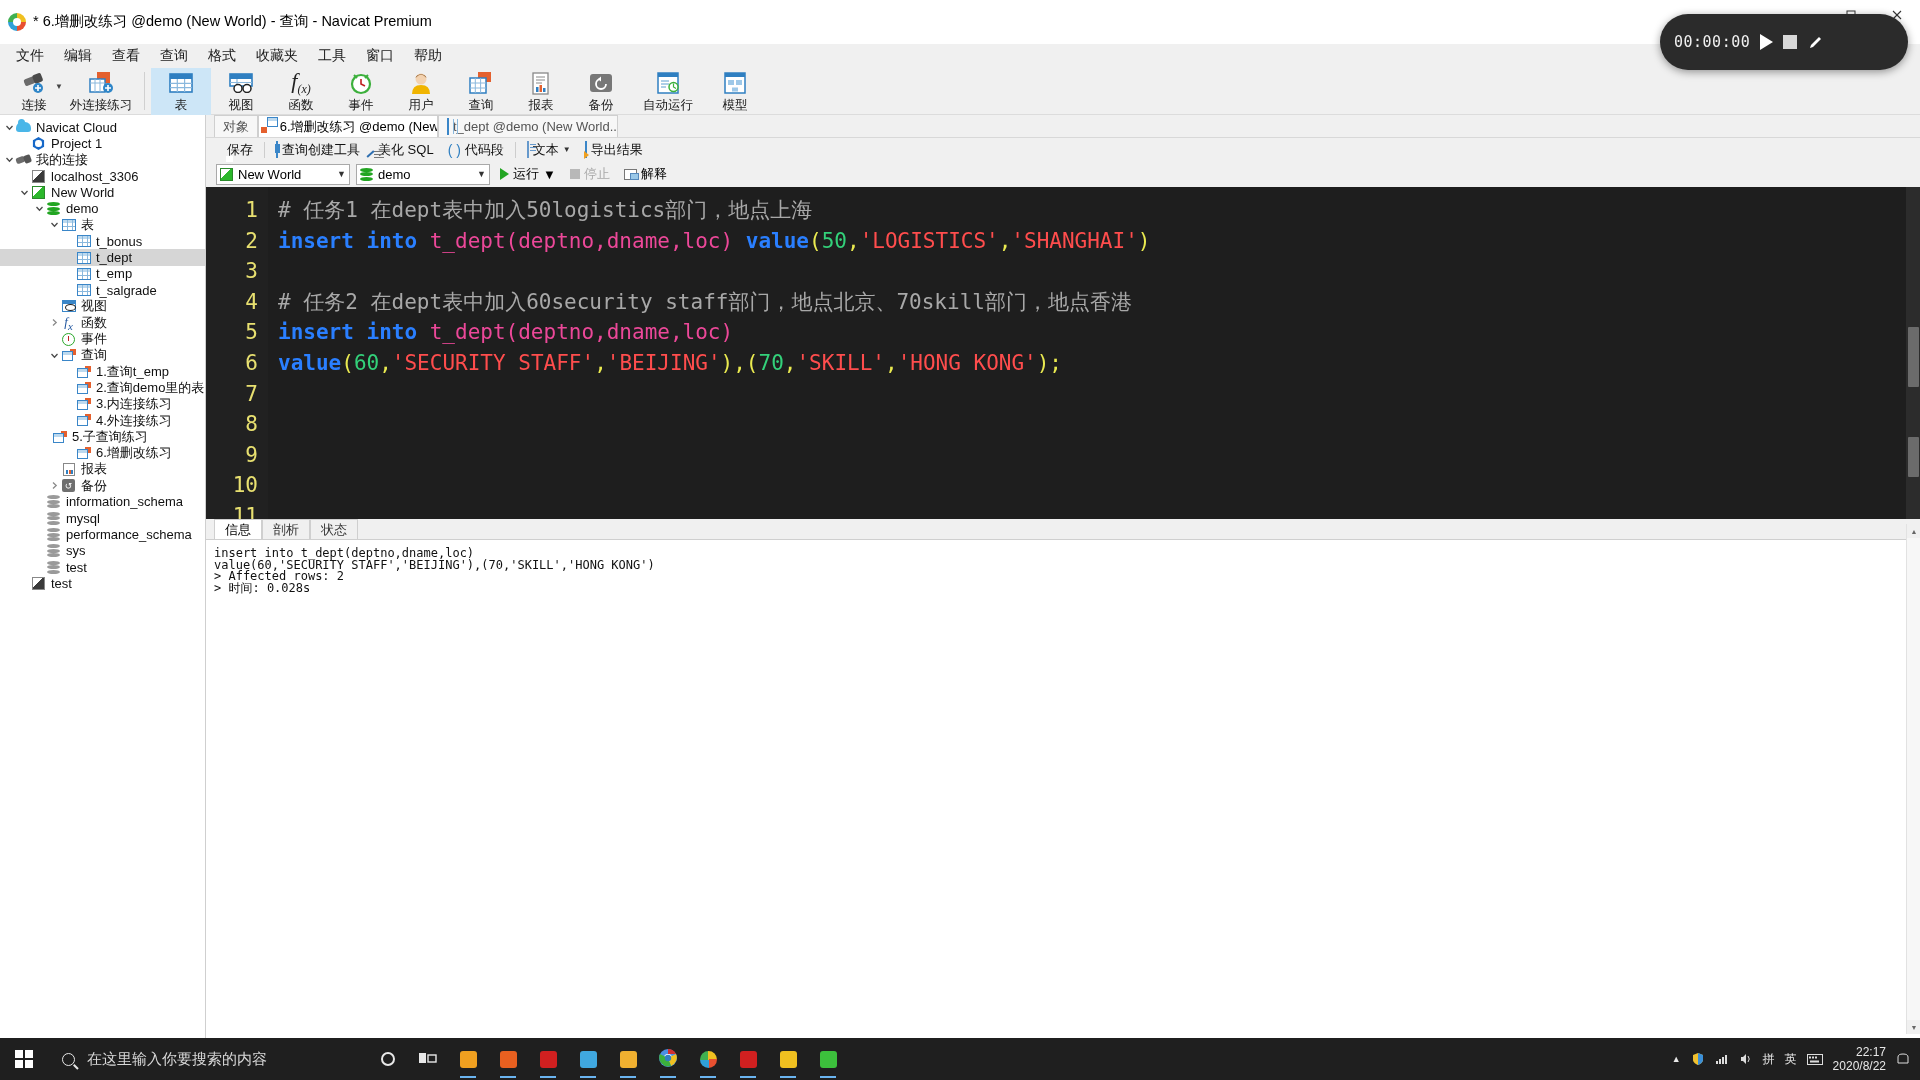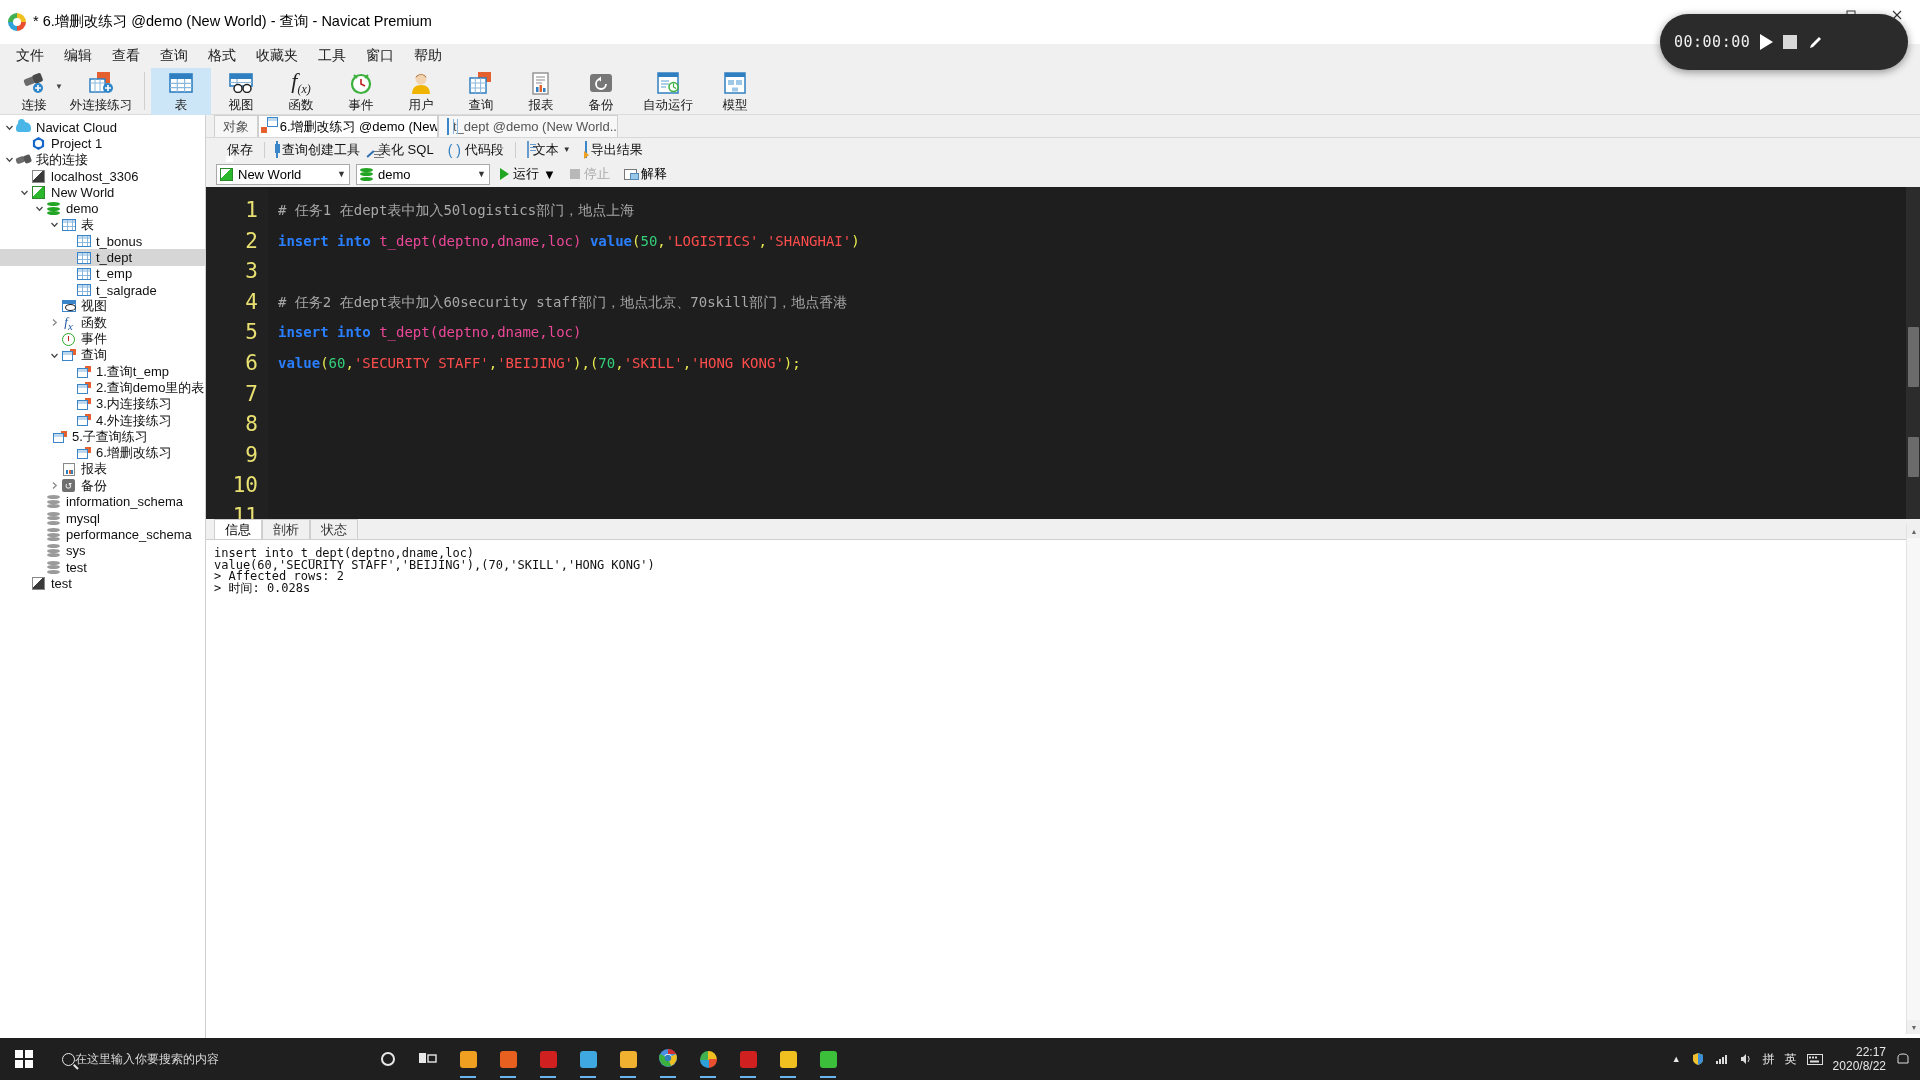--- a/index.html
+++ b/index.html
@@ -149,21 +149,21 @@
   .explain-ico::after { content: ""; position: absolute; right: -3px; top: 3px; width: 7px; height: 5px; background: #9ac8e8; border: 1px solid #5588bb; }
 
   
   .editor-wrap { position: relative; background: #1e1e1e; height: 332px; display: flex; overflow: hidden; }
   .gutter {
     width: 62px; background: #212121; color: #e8e070; text-align: right; padding-right: 10px;
     font-family: "DejaVu Sans Mono", monospace; font-size: 21px; line-height: 30.6px; padding-top: 8px;
     flex: none; user-select: none;
   }
   .code {
-    flex: 1; font-family: "DejaVu Sans Mono", monospace; font-size: 14px; line-height: 30.6px;
+    flex: 1; font-family: "DejaVu Sans Mono", monospace; font-size: 21px; line-height: 30.6px;
     padding-top: 8px; padding-left: 10px; color: #f0f0f0; white-space: pre; overflow: hidden;
   }
   .cm { color: #a8a8a8; }
   .kw { color: #2a7fff; font-weight: bold; }
   .id { color: #ec4899; }
   .num { color: #33d17a; }
   .str { color: #ff4d4d; }
   .pl { color: #eaea50; }
 
   .ed-scroll { position: absolute; right: 0; top: 0; width: 14px; height: 332px; background: #2c2c2c; }
@@ -180,21 +180,21 @@
   }
 
   
   .taskbar {
     position: absolute; left: 0; bottom: 0; width: 1920px; height: 42px; background: #1f1f1f;
     display: flex; align-items: center;
   }
   .tb-start { width: 48px; height: 42px; display: flex; align-items: center; justify-content: center; }
   .win-logo { width: 18px; height: 18px; display: grid; grid-template-columns: 1fr 1fr; grid-template-rows: 1fr 1fr; gap: 2px; }
   .win-logo i { background: #ffffff; }
-  .tb-search { width: 300px; height: 42px; display: flex; align-items: center; gap: 0; padding-left: 14px; color: #d8d8d8; font-size: 12px; }
+  .tb-search { width: 300px; height: 42px; display: flex; align-items: center; gap: 12px; padding-left: 14px; color: #d8d8d8; font-size: 15px; }
   .mag { width: 13px; height: 13px; border: 1.6px solid #e8e8e8; border-radius: 50%; position: relative; }
   .mag::after { content: ""; position: absolute; right: -5px; bottom: -3px; width: 6px; height: 1.6px; background: #e8e8e8; transform: rotate(45deg); }
   .tb-apps { display: flex; align-items: center; gap: 0px; margin-left: 20px; }
   .tb-app { width: 40px; height: 42px; display: flex; align-items: center; justify-content: center; position: relative; }
   .tb-app.run::after { content: ""; position: absolute; bottom: 2px; left: 12px; width: 16px; height: 2px; background: #6ab4f0; }
   .tb-right { margin-left: auto; display: flex; align-items: center; gap: 10px; padding-right: 10px; color: #e8e8e8; font-size: 12px; }
   .clockbox { text-align: right; line-height: 14px; font-size: 12px; }
   .tray-ico { display: flex; align-items: center; justify-content: center; }
 
   

